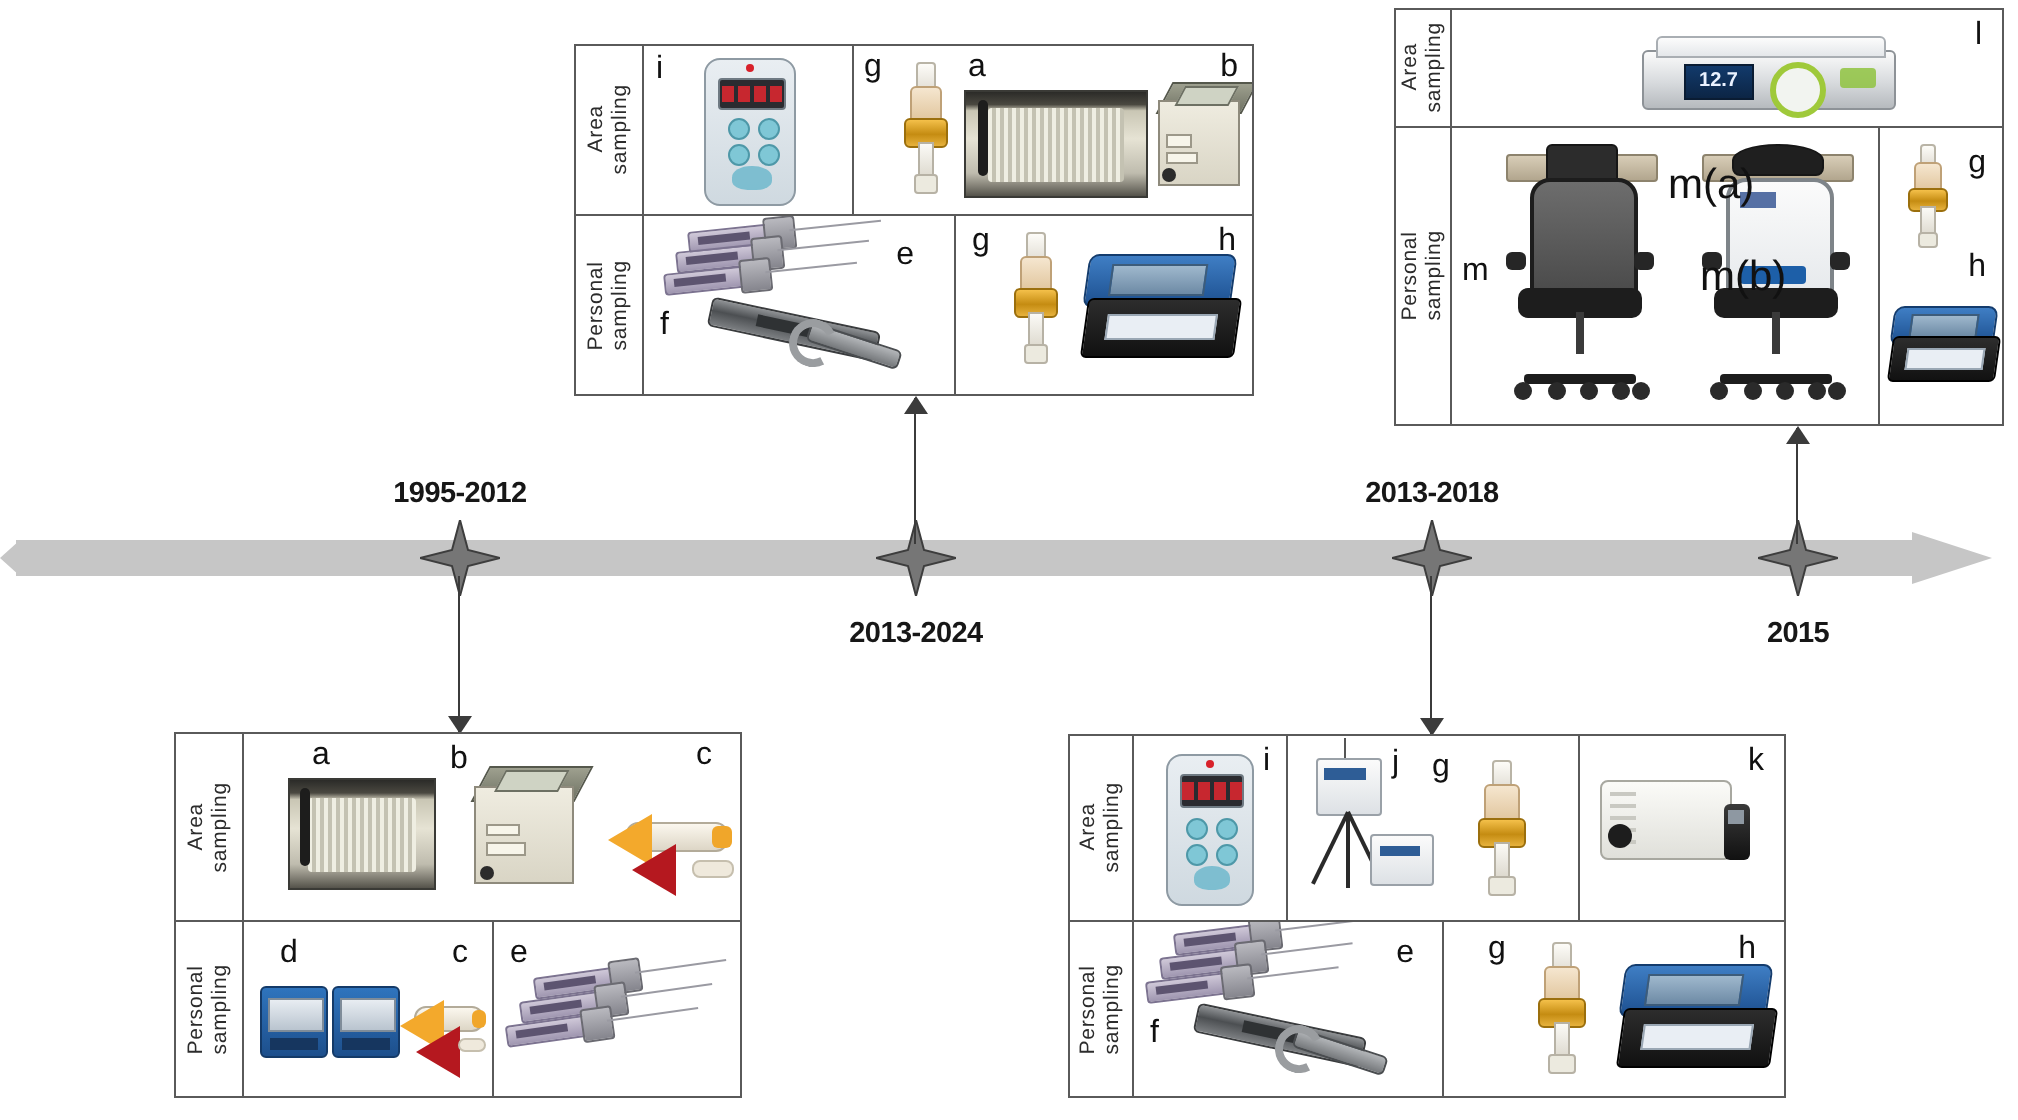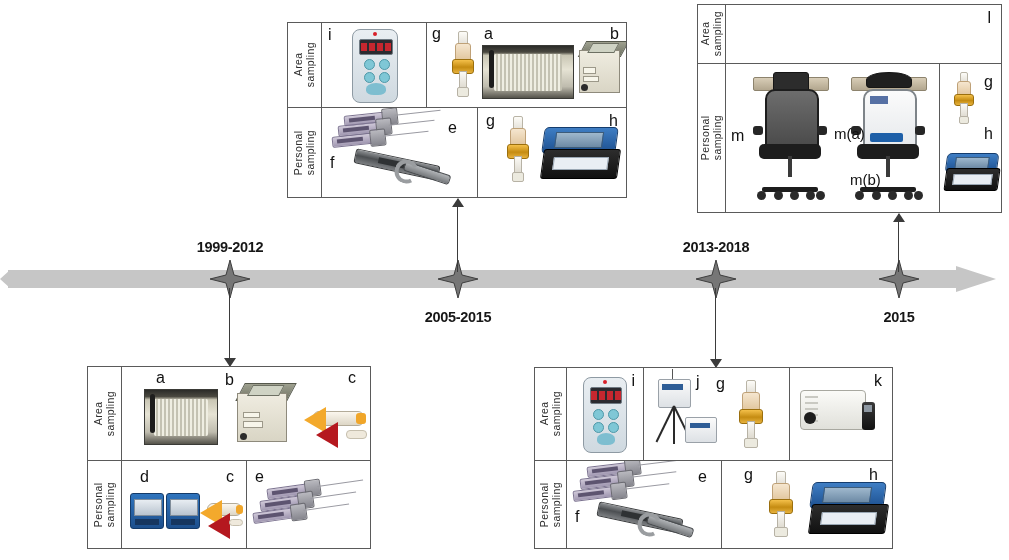--- a/index.html
+++ b/index.html
@@ -150,21 +150,21 @@
   .cell + .cell { border-left: 1.6px solid #5a5a5a; }
 
   .tag {
     position: absolute;
     font-size: 16px;
     font-weight: 500;
     color: #111;
     line-height: 1;
     z-index: 5;
   }
-  .tag.small { font-size: 15px; margin-top: 44px; }
+  .tag.small { font-size: 21px; }
 
   
   .pic { position: absolute; }
 
   
   .cabinet {
     background: linear-gradient(#2b2b28, #4a4840 12%, #c9c6b4 18%, #e6e3d4 45%, #bfbcae 78%, #55534b);
     border: 1px solid #3a3a36;
     overflow: hidden;
   }
@@ -694,32 +694,32 @@
   <div class="axis-head-left"></div>
   <div class="axis-bar"></div>
   <div class="axis-head-right"></div>
 </div>
 
 <div class="marker" style="left:230px;">
   <svg width="40" height="38" viewBox="0 0 40 38">
     <path d="M20 0 L24 15 L40 19 L24 23 L20 38 L16 23 L0 19 L16 15 Z" fill="#767676" stroke="#3d3d3d" stroke-width="1"></path>
   </svg>
 </div>
-<div class="tl-label" style="left:230px; top:239px;">1999-2012</div>
+<div class="tl-label" style="left:230px; top:239px;">1995-2012</div>
 <div class="connector" style="left:230px; top:288px; height:78px;">
   <div class="stem"></div>
     <div class="arrow-down"></div>
 </div>
 
 <div class="marker" style="left:458px;">
   <svg width="40" height="38" viewBox="0 0 40 38">
     <path d="M20 0 L24 15 L40 19 L24 23 L20 38 L16 23 L0 19 L16 15 Z" fill="#767676" stroke="#3d3d3d" stroke-width="1"></path>
   </svg>
 </div>
-<div class="tl-label" style="left:458px; top:309px;">2005-2015</div>
+<div class="tl-label" style="left:458px; top:309px;">2013-2024</div>
 <div class="connector" style="left:458px; top:199px; height:73px;">
   <div class="stem"></div>
     <div class="arrow-up"></div>
 </div>
 
 <div class="marker" style="left:716px;">
   <svg width="40" height="38" viewBox="0 0 40 38">
     <path d="M20 0 L24 15 L40 19 L24 23 L20 38 L16 23 L0 19 L16 15 Z" fill="#767676" stroke="#3d3d3d" stroke-width="1"></path>
   </svg>
 </div>
@@ -845,20 +845,26 @@
 
 <div class="panel" style="left:697px; top:4px; width:305px; height:209px;">
 
   <div class="panel-row" style="flex:0 0 58px;">
     <div class="row-label" style="width:28px;">
       <span>Area
 sampling</span>
     </div>
     <div class="cell">
       <div class="tag" style="right:10px; top:5px;">l</div>
+      <div class="pic rack" style="left:95px; top:20px; width:125px; height:28px;">
+        <div class="top"></div>
+        <div class="scr">12.7</div>
+        <div class="dial"></div>
+        <div class="badge"></div>
+      </div>
     </div>
   </div>
 
   <div class="panel-row">
     <div class="row-label" style="width:28px;">
       <span>Personal
 sampling</span>
     </div>
 
     <div class="cell" style="flex:0 0 213px;">

